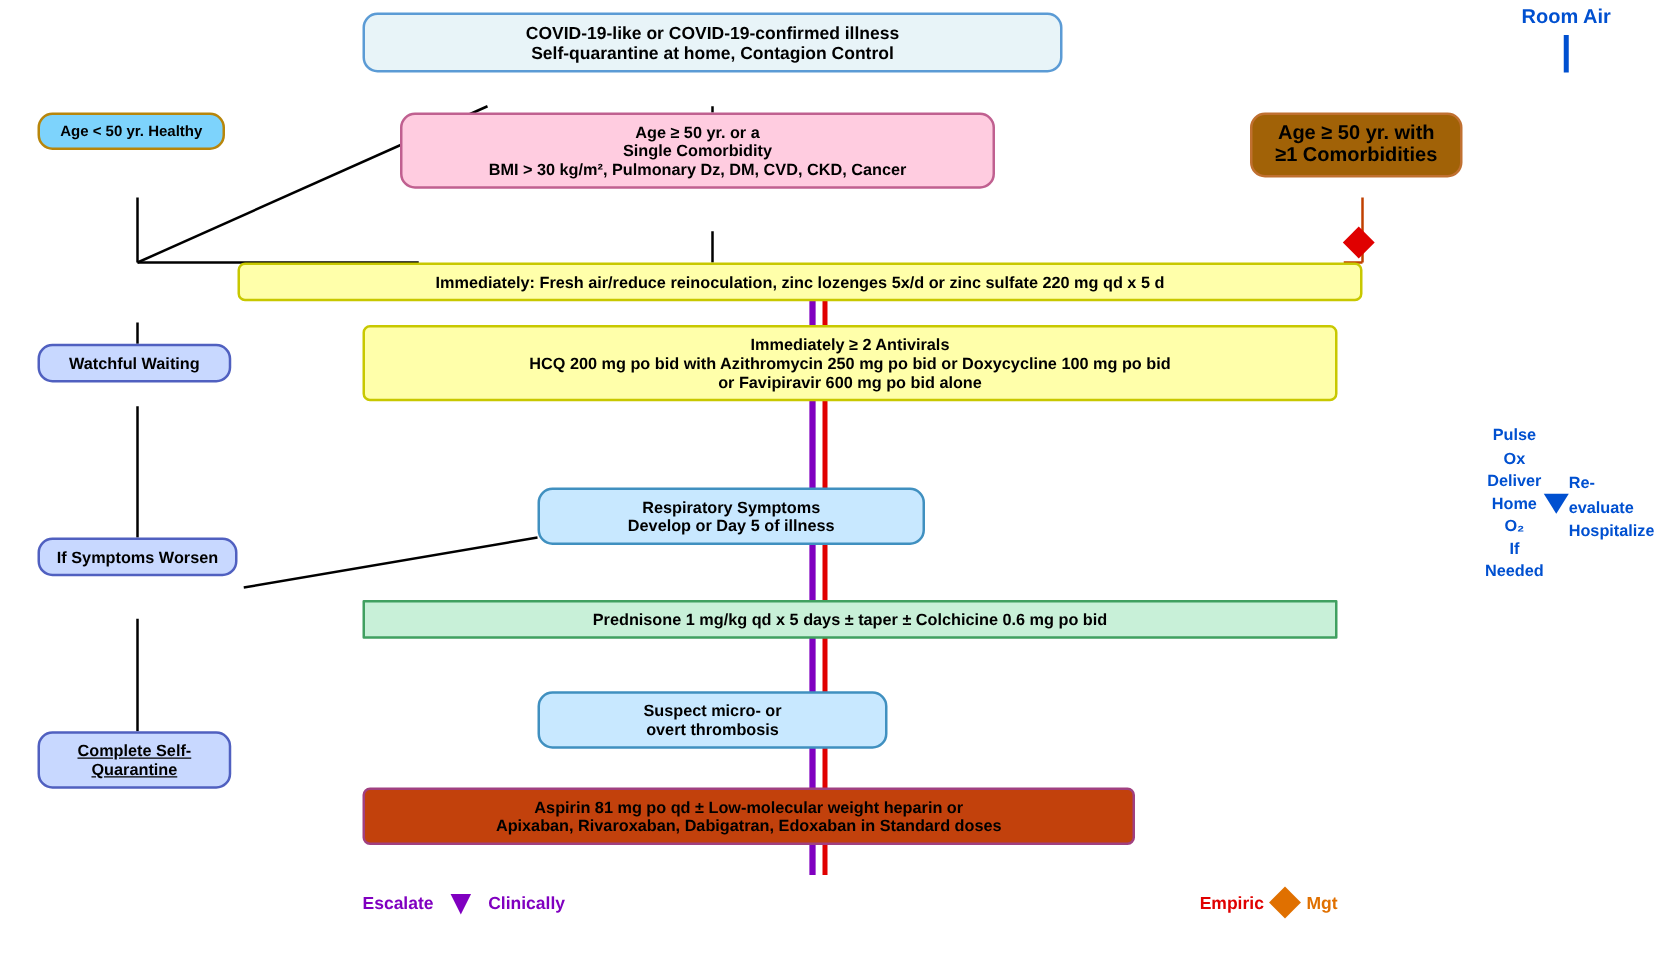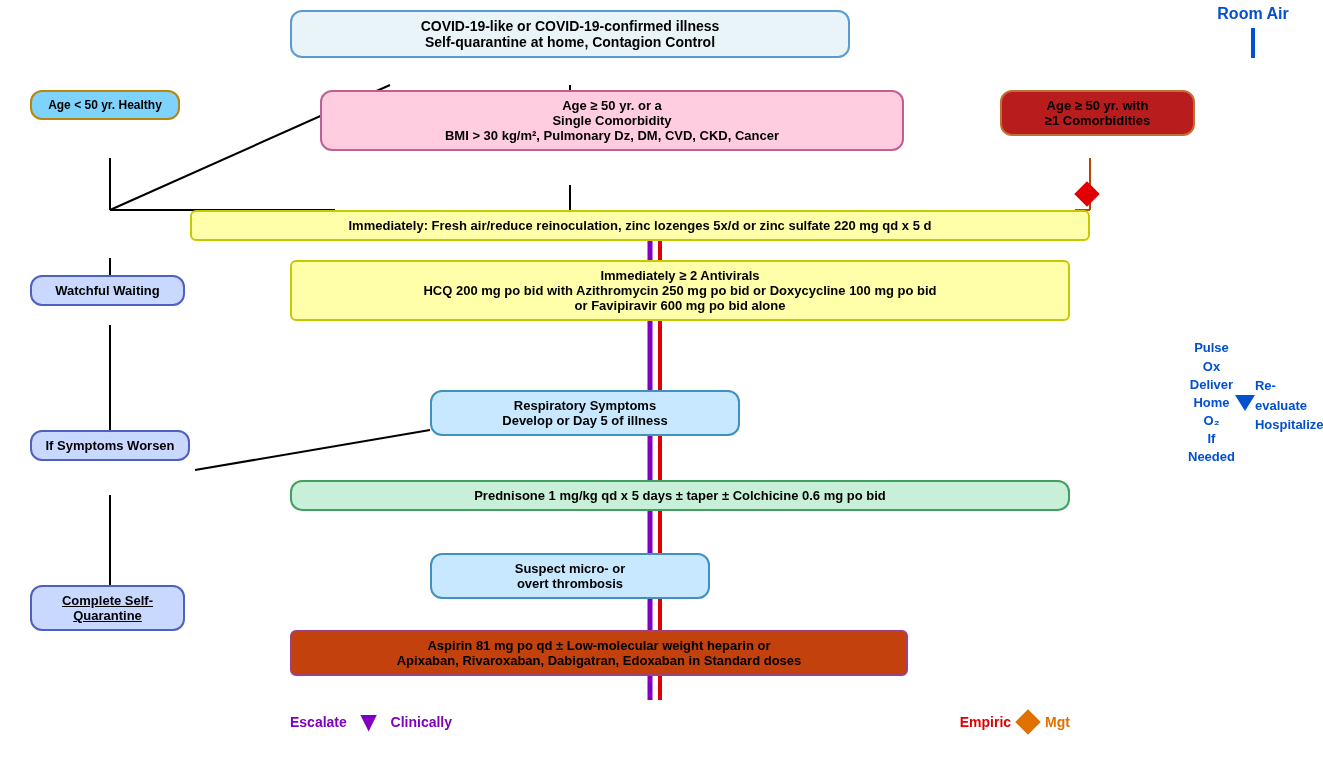--- a/index.html
+++ b/index.html
@@ -61,21 +61,21 @@
       left: 20px;
       width: 150px;
       background: #7dd3fc;
       border-color: #b8860b;
       font-size: 12px;
     }
     .box-age-comorbidity {
       position: absolute;
       top: 80px;
       left: 310px;
-      width: 584px;
+      width: 476px;
       background: #ffcce0;
       border-color: #c06090;
       font-size: 13px;
     }
     .box-age-multi {
       position: absolute;
       top: 80px;
       left: 1000px;
       width: 160px;
       background: #ffd9b0;
@@ -130,21 +130,21 @@
       font-size: 13px;
     }
     .box-prednisone {
       position: absolute;
       top: 470px;
       left: 280px;
       width: 780px;
       background: #c8f0d8;
       border-color: #40a060;
       font-size: 13px;
-      border-radius: 12px;
+      border-radius: 1px;
     }
     .box-thrombosis {
       position: absolute;
       top: 543px;
       left: 420px;
       width: 280px;
       background: #c8e8ff;
       border-color: #4090c0;
       font-size: 13px;
     }
@@ -262,21 +262,21 @@
     <div class="box box-age-healthy">
       <span>Age &lt; 50 yr. Healthy</span>
     </div>
 
     <div class="box box-age-comorbidity">
       <span style="white-space:pre-line;">Age ≥ 50 yr. or a
 Single Comorbidity
 BMI &gt; 30 kg/m², Pulmonary Dz, DM, CVD, CKD, Cancer</span>
     </div>
 
-    <div class="box box-age-multi" style="position:absolute; top:80px; left:990px; width:195px; background:#b91c1c; border-color:#c07030; font-size:13px;">
+    <div class="box box-age-multi" style="position:absolute; top:80px; left:990px; width:170px; background:#a16207; border-color:#c07030; font-size:16px;">
       <span style="white-space:pre-line;">Age ≥ 50 yr. with
 ≥1 Comorbidities</span>
     </div>
 
     <div style="position:absolute; top:175px; left:1068px; width:18px; height:18px; background:#e00000; transform:rotate(45deg);"></div>
 
     <div class="box box-zinc">
       <span>Immediately:  Fresh air/reduce reinoculation, zinc lozenges 5x/d or zinc sulfate 220 mg qd x 5 d</span>
     </div>
 

